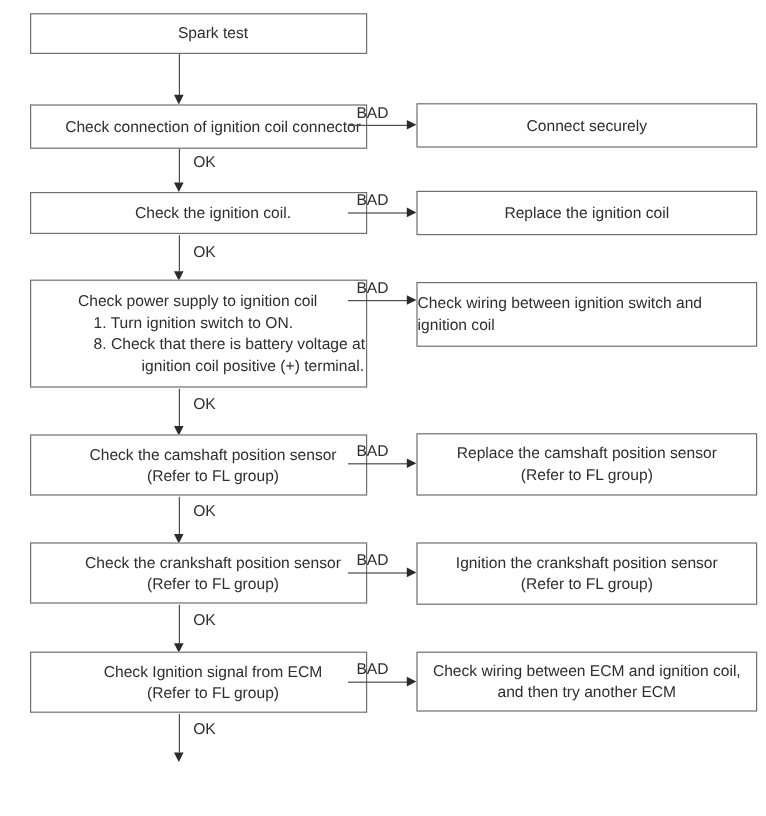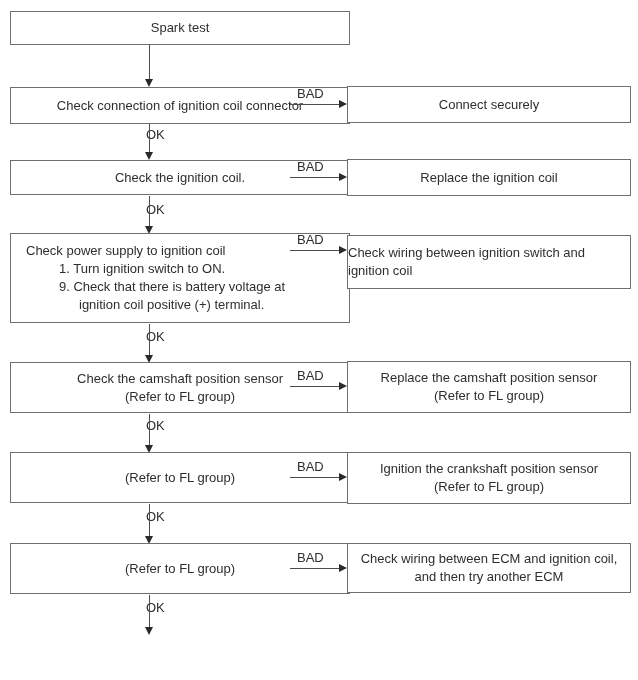--- a/index.html
+++ b/index.html
@@ -17,37 +17,37 @@
     border:1px solid var(--border,#6f6f6f);
     background:#fff;
     display:flex;
     flex-direction:column;
     justify-content:center;
     align-items:center;
     text-align:center;
     font-size:13px;
     line-height:18px;
   }
-  .lbox{left:10px;width:340px;}
+  .lbox{left:25px;width:281px;padding-left:24px;}
   .rbox{left:347px;width:284px;}
   .left-text{align-items:stretch;text-align:left;}
   .ind0{margin-left:15px;}
-  .ind1{margin-left:48px;}
+  .ind1{margin-left:28px;}
   .ind2{margin-left:68px;}
   .rpad{align-items:flex-start;text-align:left;padding-right:6px;}
   .vline{position:absolute;left:149px;width:1px;background:var(--line,#4d4d4d);}
   .vhead{position:absolute;left:145px;width:0;height:0;
          border-left:4.5px solid transparent;border-right:4.5px solid transparent;
          border-top:8px solid var(--arrow,#2a2a2a);}
   .hline{position:absolute;left:290px;width:50px;height:1px;background:var(--line,#4d4d4d);}
   .hhead{position:absolute;left:339px;width:0;height:0;
          border-top:4.5px solid transparent;border-bottom:4.5px solid transparent;
          border-left:8px solid var(--arrow,#2a2a2a);}
   .lbl{position:absolute;font-size:13px;line-height:15px;}
-  .oklbl{left:146px;}
+  .oklbl{left:161px;}
   .badlbl{left:297px;}
 </style>
 </head>
 <body>
 
 <div class="canvas" style="--border: #6f6f6f; --text: #2e2e2e; --line: #4d4d4d; --arrow: #2a2a2a; background: rgb(255, 255, 255);">
 
   <div class="box lbox" style="top:11px;height:34px">
     <span>Spark test</span>
   </div>
@@ -77,21 +77,21 @@
   <div class="box rbox" style="top:159px;height:37px">
     <span>Replace the ignition coil</span>
   </div>
   <div class="lbl oklbl" style="top:202px">OK</div>
   <div class="vline" style="top:196px;height:30px"></div>
   <div class="vhead" style="top:226px"></div>
 
   <div class="box lbox left-text" style="top:233px;height:90px">
     <span class="ind0">Check power supply to ignition coil</span>
     <span class="ind1">1. Turn ignition switch to ON.</span>
-    <span class="ind1">9. Check that there is battery voltage at</span>
+    <span class="ind1">8. Check that there is battery voltage at</span>
     <span class="ind2">ignition coil positive (+) terminal.</span>
   </div>
   <div class="lbl badlbl" style="top:232px">BAD</div>
   <div class="hline" style="top:250px"></div>
   <div class="hhead" style="top:246px"></div>
   <div class="box rbox rpad" style="top:235px;height:54px">
     <span>Check wiring between ignition switch and</span>
     <span>ignition coil</span>
   </div>
   <div class="lbl oklbl" style="top:329px">OK</div>
@@ -107,34 +107,36 @@
   <div class="hhead" style="top:382px"></div>
   <div class="box rbox" style="top:361px;height:52px">
     <span>Replace the camshaft position sensor</span>
     <span>(Refer to FL group)</span>
   </div>
   <div class="lbl oklbl" style="top:418px">OK</div>
   <div class="vline" style="top:414px;height:31px"></div>
   <div class="vhead" style="top:445px"></div>
 
   <div class="box lbox" style="top:452px;height:51px">
+    <span>Check the crankshaft position sensor</span>
     <span>(Refer to FL group)</span>
   </div>
   <div class="lbl badlbl" style="top:459px">BAD</div>
   <div class="hline" style="top:477px"></div>
   <div class="hhead" style="top:473px"></div>
   <div class="box rbox" style="top:452px;height:52px">
     <span>Ignition the crankshaft position sensor</span>
     <span>(Refer to FL group)</span>
   </div>
   <div class="lbl oklbl" style="top:509px">OK</div>
   <div class="vline" style="top:504px;height:32px"></div>
   <div class="vhead" style="top:536px"></div>
 
   <div class="box lbox" style="top:543px;height:51px">
+    <span>Check Ignition signal from ECM</span>
     <span>(Refer to FL group)</span>
   </div>
   <div class="lbl badlbl" style="top:550px">BAD</div>
   <div class="hline" style="top:568px"></div>
   <div class="hhead" style="top:564px"></div>
   <div class="box rbox" style="top:543px;height:50px">
     <span>Check wiring between ECM and ignition coil,</span>
     <span>and then try another ECM</span>
   </div>
   <div class="lbl oklbl" style="top:600px">OK</div>

